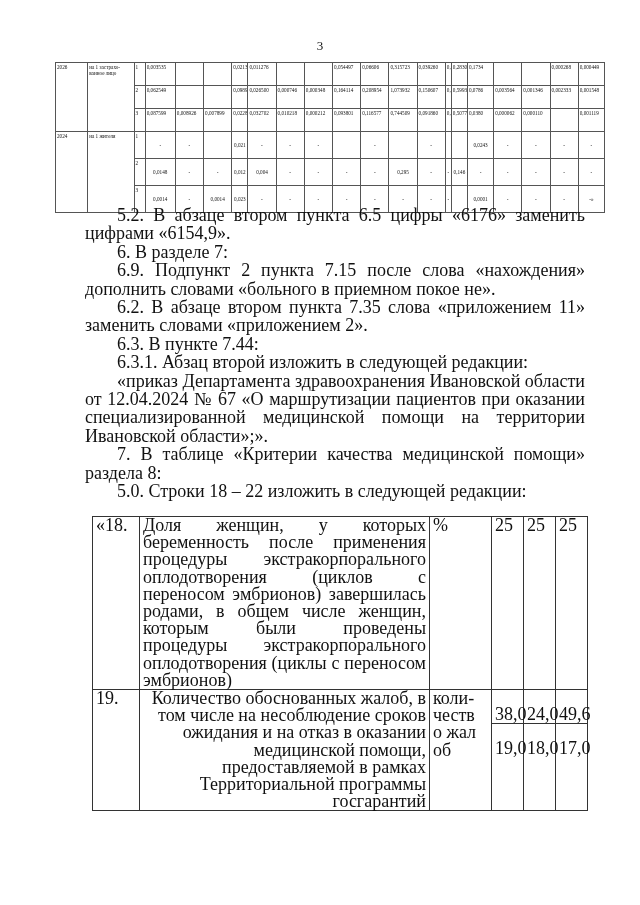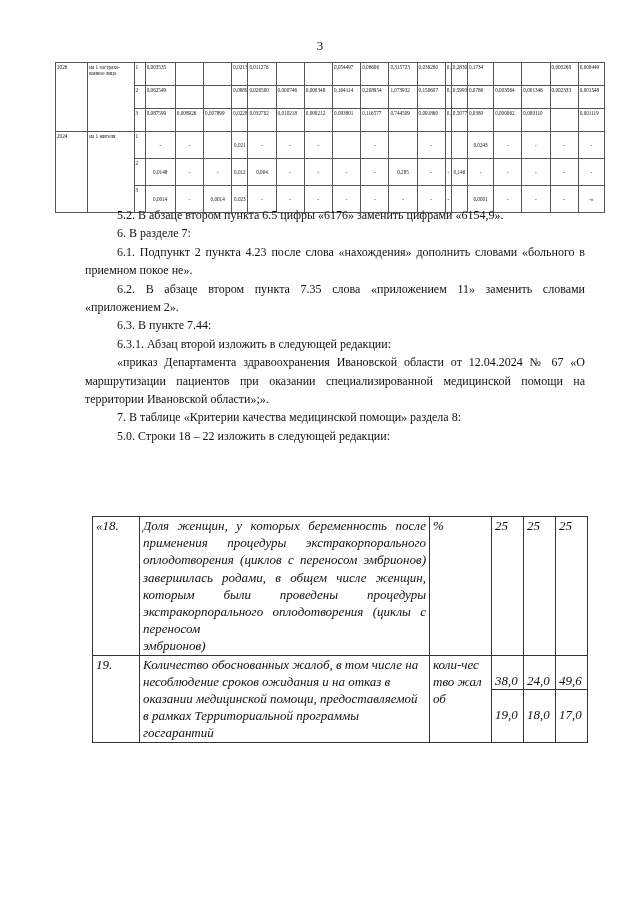--- a/index.html
+++ b/index.html
@@ -9,27 +9,27 @@
 
   
   table.small { position: absolute; left: 55px; top: 62px; width: 550px; border-collapse: collapse;
                 font-size: 5.2px; table-layout: fixed; }
   table.small td { border: 1px solid #555; padding: 1px 1px; vertical-align: top; height: 20px;
                    white-space: nowrap; overflow: hidden; }
   table.small td.dash { text-align: center; vertical-align: middle; }
   table.small td.tall { height: 24px; }
 
   
-  .body { position: absolute; left: 85px; top: 206px; width: 500px; font-size: 12px; line-height: 18.4px; }
+  .body { position: absolute; left: 85px; top: 206px; width: 500px; font-size: 18px; line-height: 18.4px; }
   .body p { margin: 0; text-align: justify; text-align-last: left; }
   .body p.ind { text-indent: 32px; }
 
   
   table.crit { position: absolute; left: 92px; top: 516px; width: 495px; border-collapse: collapse;
-               font-size: 13px; line-height: 17.2px; table-layout: fixed; font-style: italic; }
+               font-size: 18px; line-height: 17.2px; table-layout: fixed; }
   table.crit td { border: 1px solid #333; vertical-align: top; padding: 0 3px; }
   table.crit td.desc { text-align: justify; }
   table.crit td.desc18 { text-align: justify; text-align-last: justify; }
   table.crit td.desc18 span.last { display: block; text-align-last: left; }
   .inner-val { border-bottom: 1px solid #333; margin: 16px -3px; padding: 0 3px; }
 </style>
 </head>
 <body>
 
 <div class="page-num">3</div>
@@ -188,21 +188,21 @@
         <td class="dash tall">-</td>
         <td class="dash tall">-</td>
         <td class="dash tall">-»</td>
       </tr>
     </tbody>
 </table>
 
 <div class="body" id="body-text">
     <p class="ind">5.2. В абзаце втором пункта 6.5 цифры «6176» заменить цифрами «6154,9».</p>
     <p class="ind">6.   В разделе 7:</p>
-    <p class="ind">6.1. Подпункт 2 пункта 4.23 после слова «нахождения» дополнить словами «больного в приемном покое не».</p>
+    <p class="ind">6.9. Подпункт 2 пункта 7.15 после слова «нахождения» дополнить словами «больного в приемном покое не».</p>
     <p class="ind">6.2. В абзаце втором пункта 7.35 слова «приложением 11» заменить словами «приложением 2».</p>
     <p class="ind">6.3. В пункте 7.44:</p>
     <p class="ind">6.3.1. Абзац второй изложить в следующей редакции:</p>
     <p class="ind">«приказ Департамента здравоохранения Ивановской области от 12.04.2024 № 67 «О маршрутизации пациентов при оказании специализированной медицинской помощи на территории Ивановской области»;».</p>
     <p class="ind">7. В таблице «Критерии качества медицинской помощи» раздела 8:</p>
     <p class="ind">5.0. Строки 18 – 22 изложить в следующей редакции:</p>
   </div>
 
 <table class="crit">
   <colgroup>
@@ -220,21 +220,21 @@
         <span>Доля женщин, у которых беременность после применения процедуры экстракорпорального оплодотворения (циклов с переносом эмбрионов) завершилась родами, в общем числе женщин, которым были проведены процедуры экстракорпорального оплодотворения (циклы с переносом</span>
         <span class="last">эмбрионов)</span>
       </td>
       <td>%</td>
       <td>25</td>
       <td>25</td>
       <td>25</td>
     </tr>
     <tr>
       <td>19.</td>
-      <td class="desc" style="text-align:left">Количество обоснованных жалоб, в том числе на несоблюдение сроков ожидания и на отказ в оказании медицинской помощи, предоставляемой в рамках Территориальной программы госгарантий</td>
+      <td class="desc" style="text-align:right">Количество обоснованных жалоб, в том числе на несоблюдение сроков ожидания и на отказ в оказании медицинской помощи, предоставляемой в рамках Территориальной программы госгарантий</td>
       <td>
           <span style="display:block;width:50px;word-break:break-all;">коли-чество жалоб</span>
         </td>
       <td>
           <div class="inner-val">38,0</div>
           <div>19,0</div>
         </td>
       <td>
           <div class="inner-val">24,0</div>
           <div>18,0</div>

